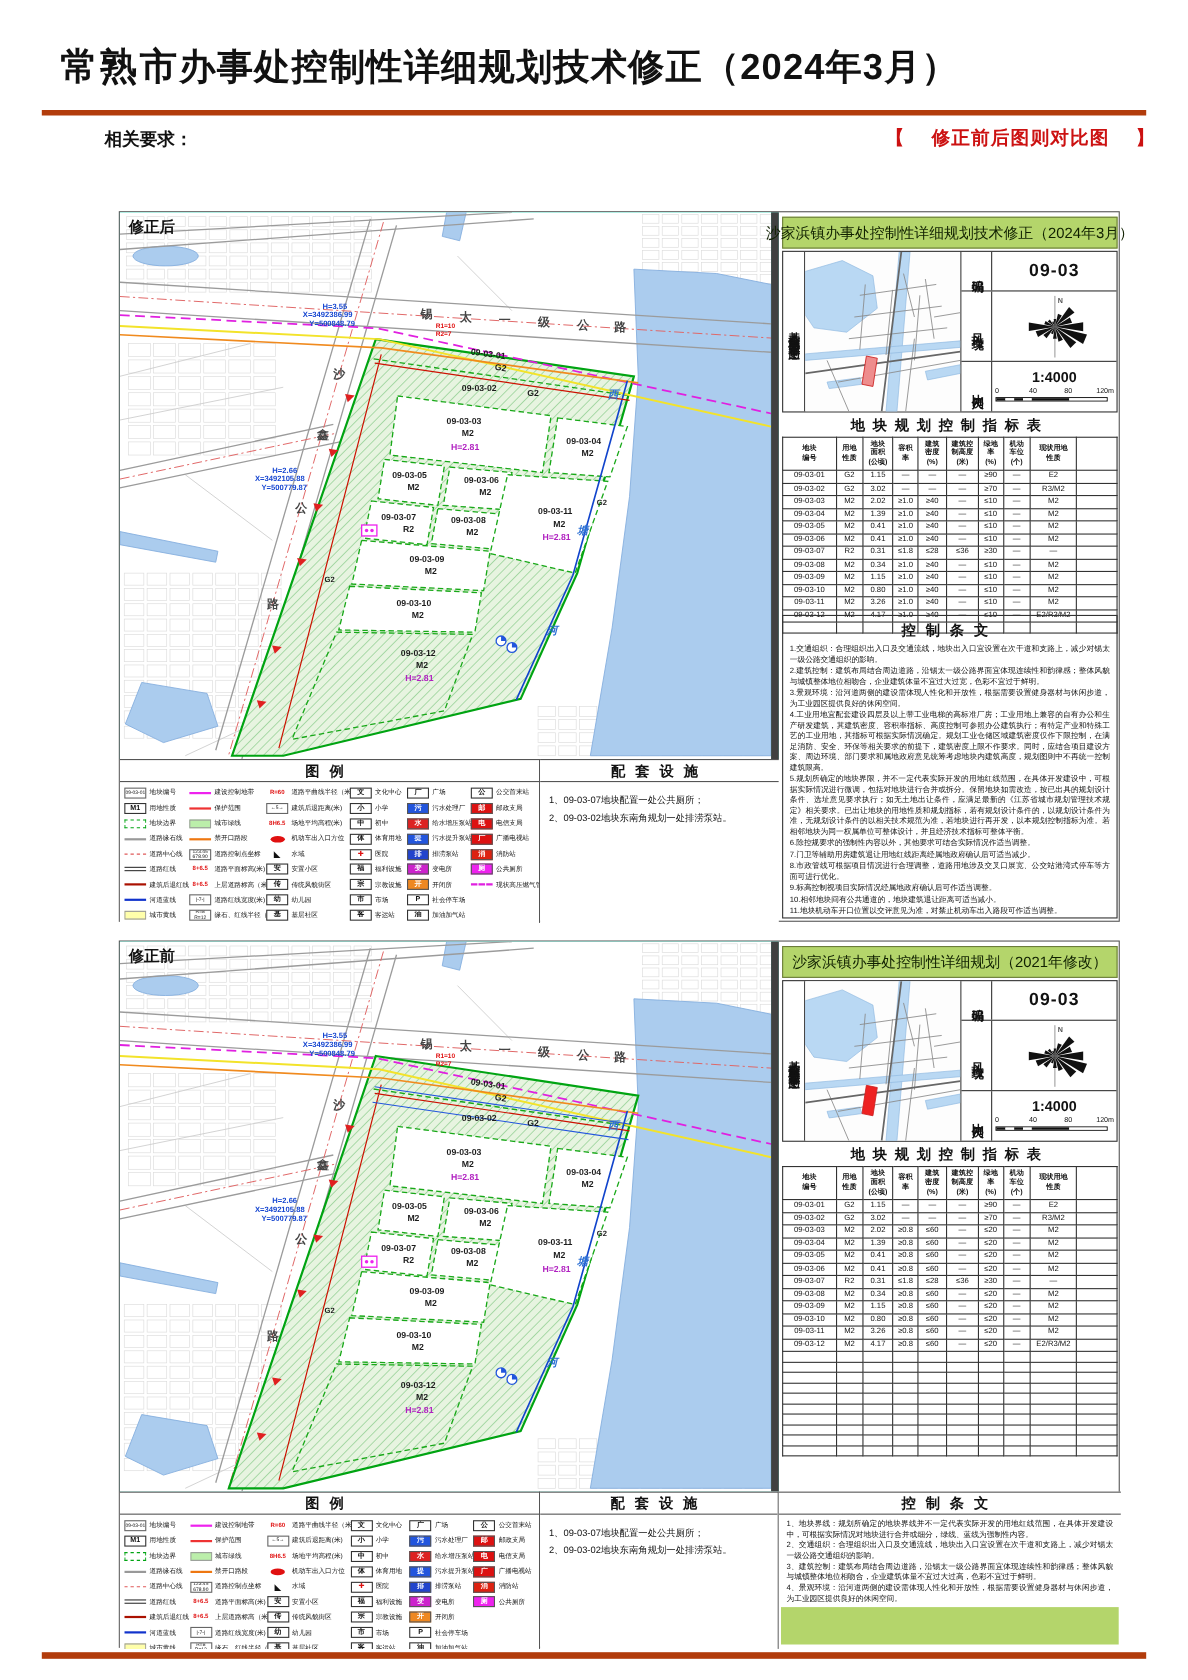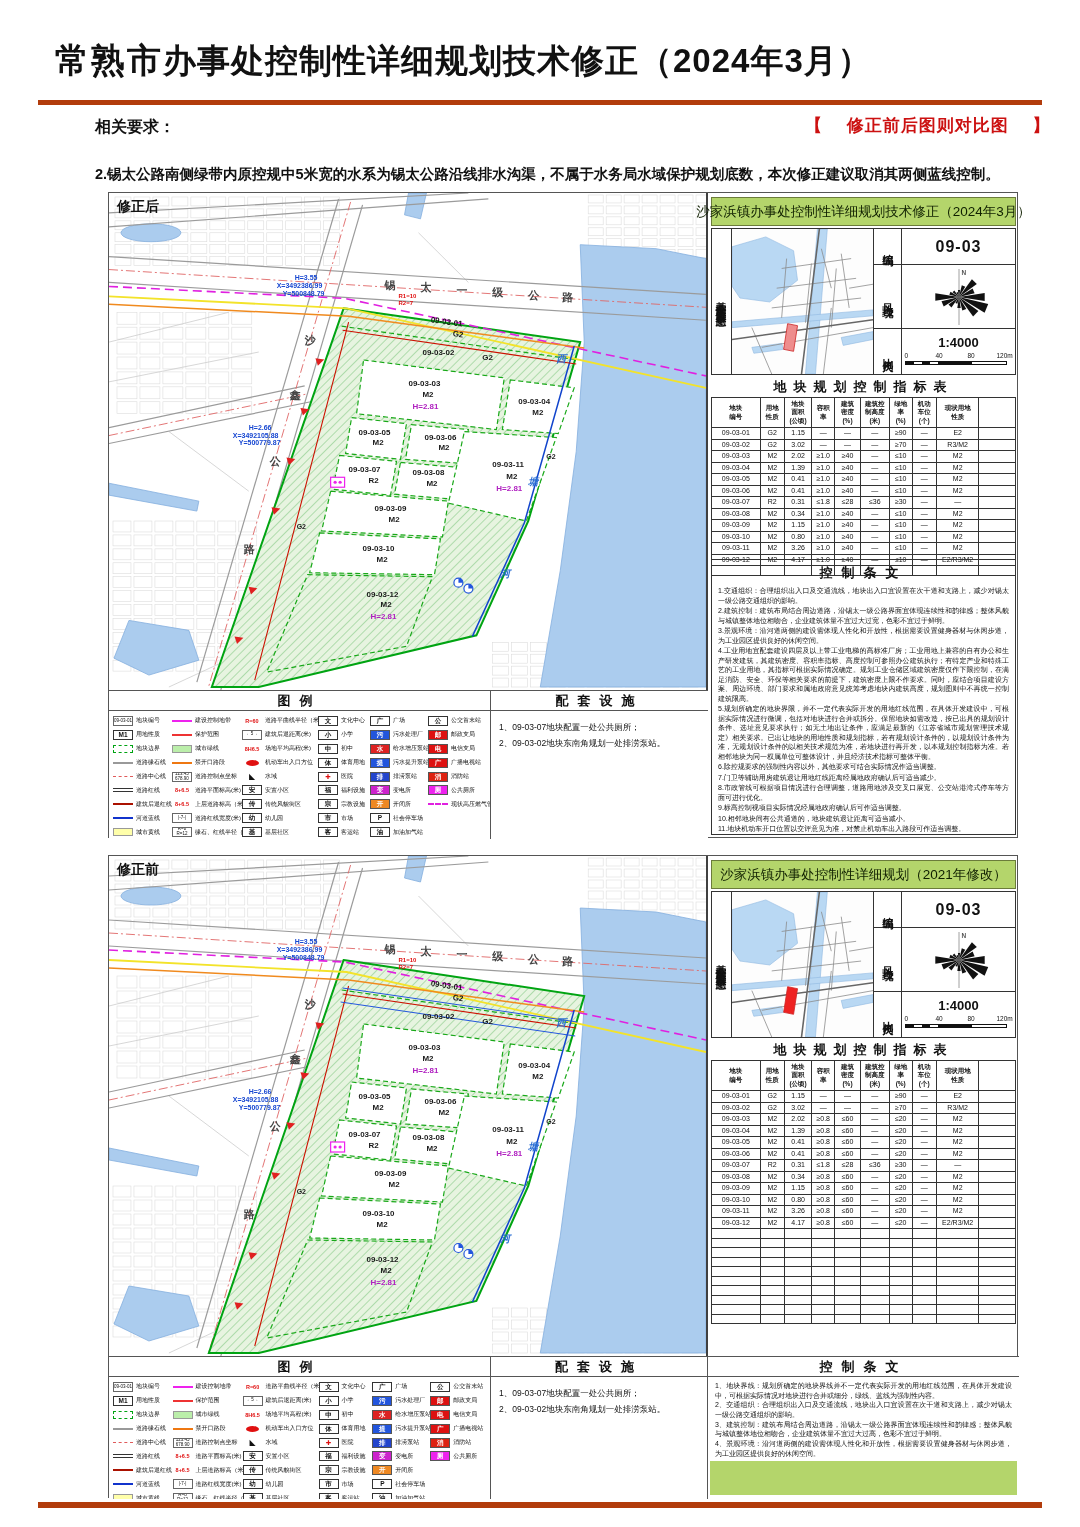--- a/index.html
+++ b/index.html
@@ -18,21 +18,21 @@
 
 .note-label{position:absolute;left:95px;top:117px;font-size:16px;font-weight:bold}
 .compare-title{position:absolute;left:805px;top:114px;font-size:17px;font-weight:bold;color:#cc1111;letter-spacing:1px}
 .note-item{position:absolute;left:95px;width:945px;font-size:14.5px;font-weight:600;white-space:nowrap}
 #note1{top:141px}#note2{top:165px}
 
 
 .panel{position:absolute;left:108px;width:910px;border:1.5px solid #555;background:#fff}
 #panel-top{top:192px;height:646px}
 #panel-bottom{top:855px;height:643px}
-.map-box{position:absolute;left:0;top:0;width:599px;overflow:hidden;border-right:2px solid #404040;background:#5eead4}
+.map-box{position:absolute;left:0;top:0;width:599px;overflow:hidden;border-right:7px solid #404040;background:#5eead4}
 #panel-top .map-box{height:497px}
 #panel-bottom .map-box{height:500px}
 .map-box svg{position:absolute;inset:0;width:100%;height:100%}
 .map-tag{position:absolute;left:8px;top:5px;font-size:14px;font-weight:bold;color:#111;z-index:5}
 
 .right-col{position:absolute;left:599px;top:0;width:311px}
 #panel-top .right-col{height:646px}
 #panel-bottom .right-col{height:500px}
 .green-head{position:absolute;left:3px;right:3px;top:4px;height:29px;background:#b4d56b;border:1px solid #6b7c3a;
   display:flex;align-items:center;justify-content:center;font-size:13.5px;font-weight:normal;color:#102000;white-space:nowrap}
@@ -110,21 +110,20 @@
 <div class="page">
 
   <div class="titlebar">
     <span class="t-prefix">常熟市</span>
     <span class="t-suffix">办事处控制性详细规划技术修正（2024年3月）</span>
   </div>
   <div class="rule"></div>
 
   <div class="note-label">相关要求：</div>
   <div class="compare-title">【　 修正前后图则对比图 　】</div>
-  <div class="note-item" id="note2">2.锡太公路南侧绿带内原控规中5米宽的水系为锡太公路沿线排水沟渠，不属于水务局水域保护规划底数，本次修正建议取消其两侧蓝线控制。</div>
 
   <section class="panel" id="panel-top">
     <div class="map-box">
       <div class="map-tag">修正后</div>
       <svg viewBox="0 0 598 500" preserveAspectRatio="none">
   <defs>
             <pattern id="m0h" width="6" height="6" patternUnits="userSpaceOnUse" patternTransform="rotate(45)">
     <rect width="6" height="6" fill="#e7f4e0"></rect>
               <line x1="0" y1="0" x2="0" y2="6" stroke="#8fce8f" stroke-width="1.3"></line>
             </pattern>

